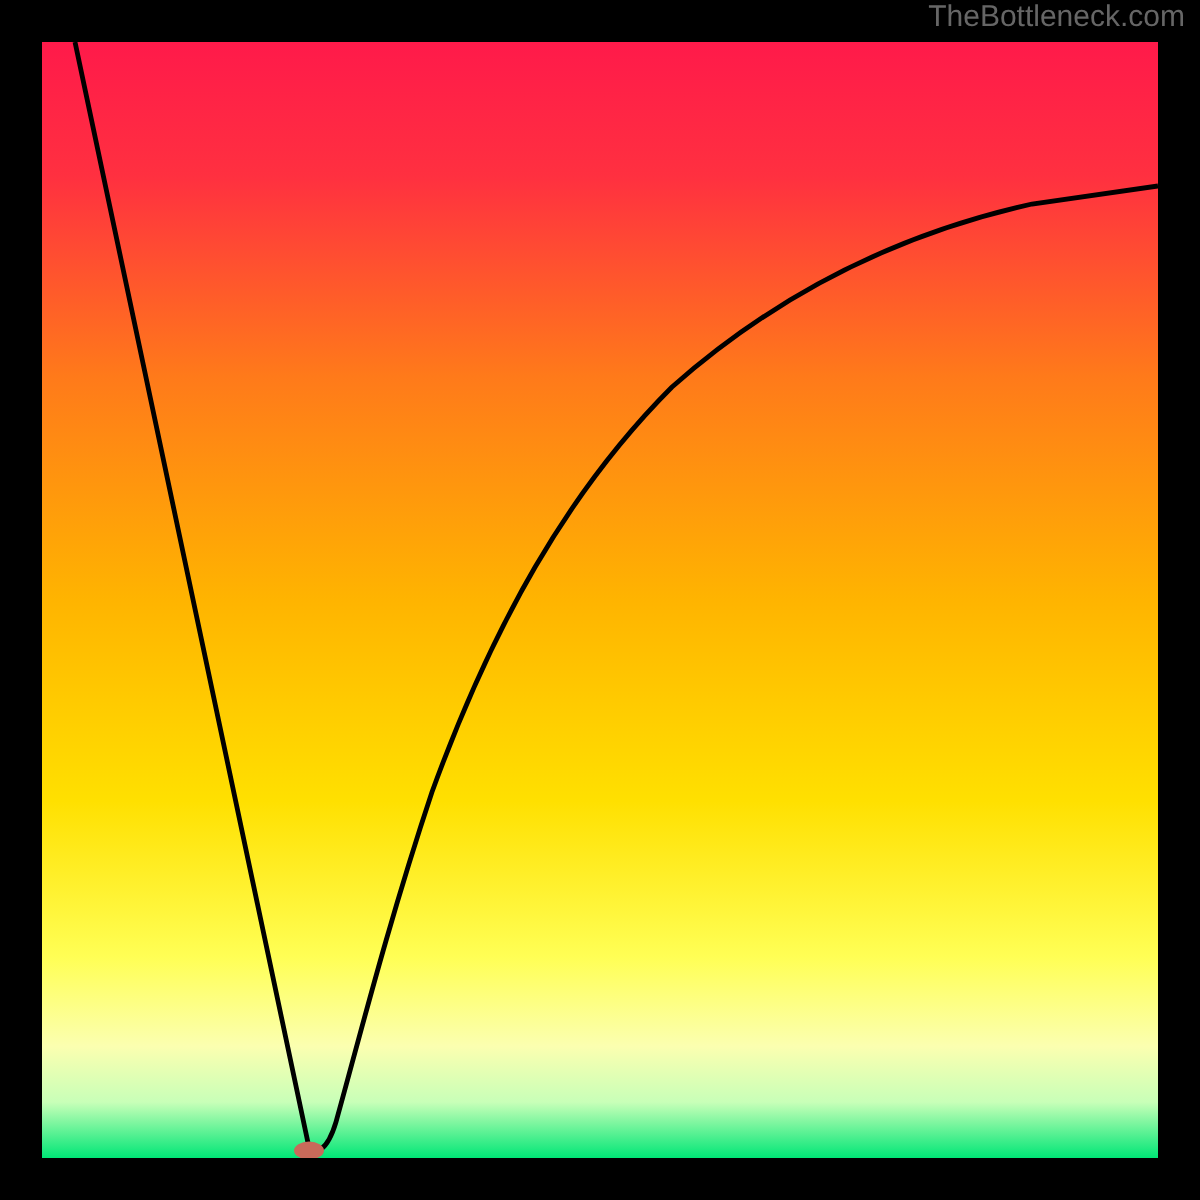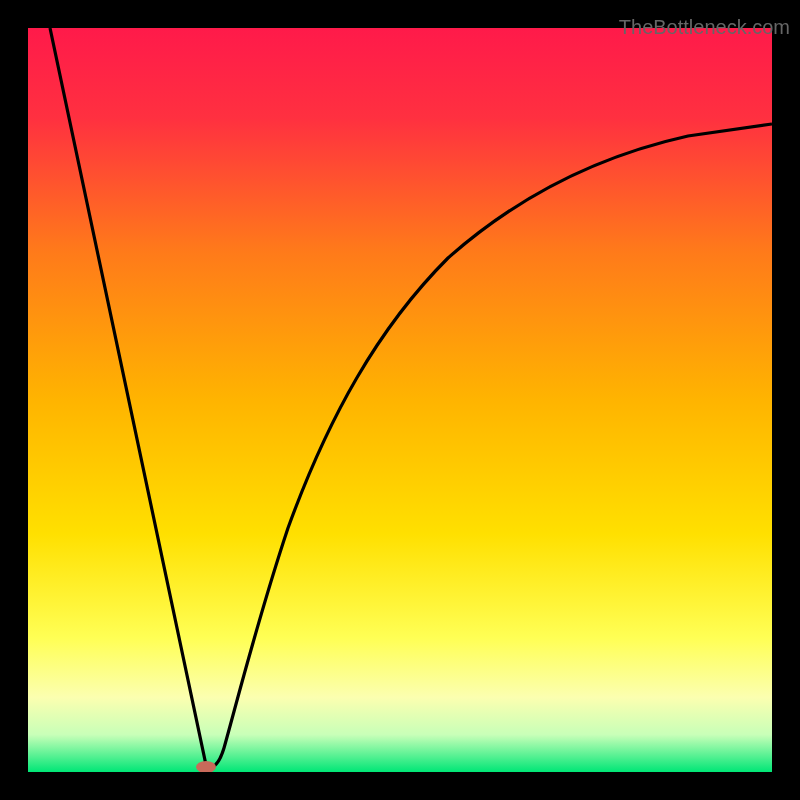--- a/index.html
+++ b/index.html
@@ -1,17 +1,17 @@
 <!DOCTYPE html>
 <html><head>
 <meta charset="utf-8">
 <style>
   * { margin: 0; padding: 0; box-sizing: border-box; }
   body { width: 800px; height: 800px; background: #000; position: relative; font-family: Arial, sans-serif; }
-  .watermark { position: absolute; top: 16px; right: 10px; color: #666; font-size: 20px; font-weight: normal; z-index: 10; }
+  .watermark { position: absolute; top: 0; right: 10px; color: #666; font-size: 20px; font-weight: normal; z-index: 10; }
   .plot-area { position: absolute; top: 28px; left: 28px; width: 744px; height: 744px; }
 </style>
 </head>
 <body>
 
 <div class="watermark">TheBottleneck.com</div>
 
 <svg class="plot-area" viewBox="0 0 744 744" preserveAspectRatio="none">
   <defs>
     <linearGradient id="bg-grad" x1="0" y1="0" x2="0" y2="1">

